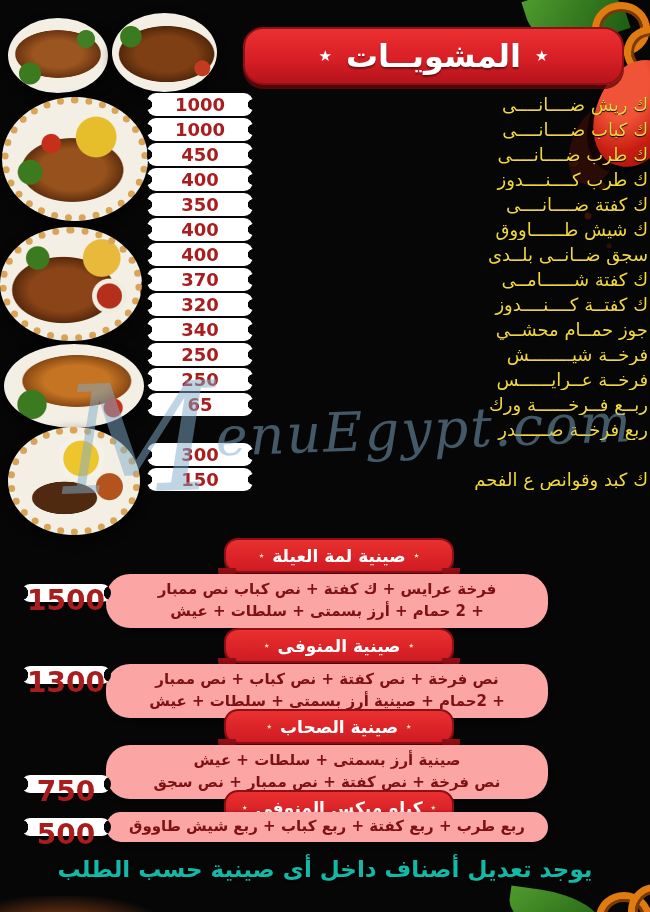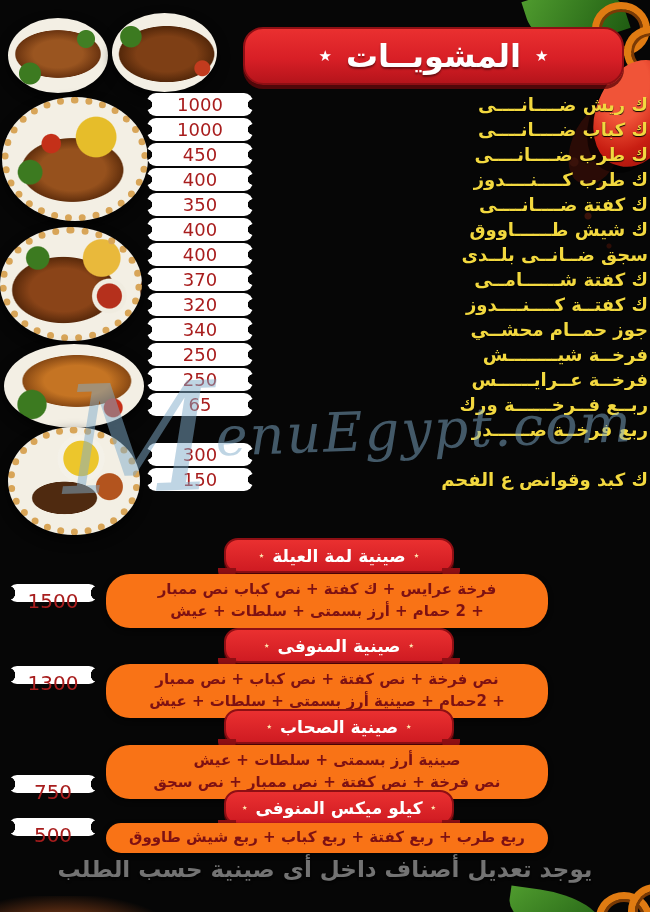--- a/index.html
+++ b/index.html
@@ -106,26 +106,26 @@
 
   
   .list{position:absolute; left:147px; top:92px; right:2px; z-index:3;}
   .menu-row{display:flex; align-items:center; height:25px; gap:8px;}
   .tag{
     background-color:#fff;
     background-image:
       radial-gradient(circle at 0 50%, #060606 5px, rgba(0,0,0,0) 5.5px),
       radial-gradient(circle at 100% 50%, #060606 5px, rgba(0,0,0,0) 5.5px);
     border-radius:9px;
-    color:#a81d1d; font-weight:normal; text-align:center;
+    color:#a81d1d; font-weight:bold; text-align:center;
   }
   .price-cell{width:106px; height:23px; font-size:18px; line-height:23px; flex:0 0 auto;}
   .name-cell{
     flex:1; direction:rtl; text-align:right; padding-left:4px;
-    color:#f2d83f; font-weight:bold; font-size:18px; white-space:nowrap; overflow:hidden;
+    color:#f2d83f; font-weight:normal; font-size:18px; white-space:nowrap; overflow:hidden;
     text-shadow:0 1px 1px #000;
   }
 
   
   .watermark{
     position:absolute; left:62px; top:372px; z-index:6; pointer-events:none;
     color:rgba(128,172,202,.5); font-family:"DejaVu Serif", serif; font-style:italic;
     display:flex; align-items:center; transform:rotate(-2deg);
   }
   .wm-initial{font-size:150px; line-height:120px;}
@@ -143,41 +143,41 @@
     box-shadow:0 3px 0 rgba(90,6,8,.9);
   }
   .ribbon .bullet{font-size:10px; color:#ffe9b0;}
   .ribbon::before,.ribbon::after{
     content:""; position:absolute; bottom:-9px; width:18px; height:12px;
     background:#8e0f14; border-radius:0 0 12px 12px;
   }
   .ribbon::before{left:-8px;} .ribbon::after{right:-8px;}
   .desc{
     position:absolute; left:106px; width:442px; top:36px;
-    background:#f97316; border-radius:24px;
+    background:#fca5a5; border-radius:24px;
     color:#7d1113; font-weight:bold; font-size:15px; line-height:1.45;
     text-align:center; padding:5px 14px; box-sizing:border-box; direction:rtl;
     box-shadow:0 2px 5px rgba(0,0,0,.6);
   }
-  .c4 .desc{top:33px; border-radius:18px; padding:4px 12px;}
+  .c4 .desc{top:22px; border-radius:18px; padding:4px 12px;}
   .combo-price{
-    position:absolute; left:8px; width:90px; height:18px;
-    font-size:20px; line-height:34px;
+    position:absolute; left:21px; width:90px; height:18px;
+    font-size:28px; line-height:34px;
     background-image:
       radial-gradient(circle at 0 50%, #060606 7px, rgba(0,0,0,0) 7.5px),
       radial-gradient(circle at 100% 50%, #060606 7px, rgba(0,0,0,0) 7.5px);
     border-radius:11px;
   }
   .c1 .combo-price{top:46px;} .c2 .combo-price{top:38px;}
   .c3 .combo-price{top:38px;margin-top:28px;} .c4 .combo-price{top:28px;}
 
   
   .footer-note{
     position:absolute; left:0; right:0; top:856px; z-index:4;
-    color:#737373; font-weight:bold; font-size:23px; text-align:center; direction:rtl;
+    color:#14b8a6; font-weight:bold; font-size:23px; text-align:center; direction:rtl;
     text-shadow:0 2px 2px rgba(0,0,0,.6);
   }
 </style>
 </head>
 <body>
 
 <div class="page">
 
   <div class="decor leaf leaf-tr"></div>
   <div class="decor ring ring-tr1"></div>

